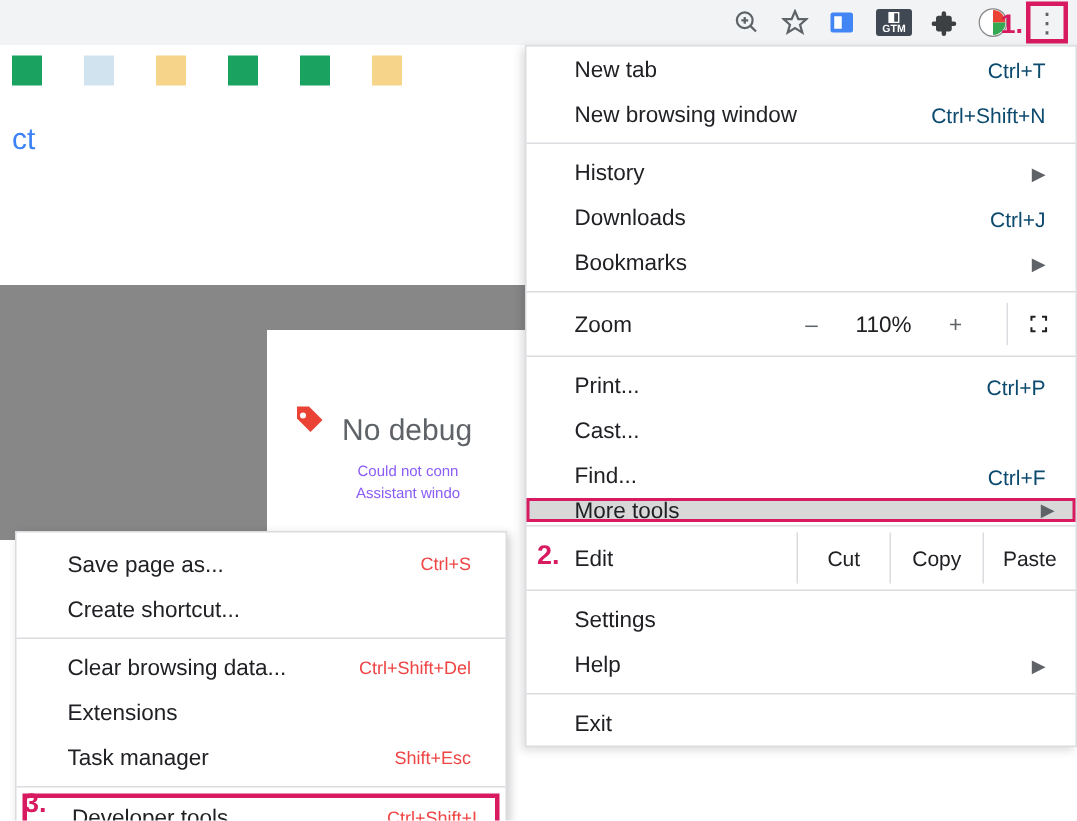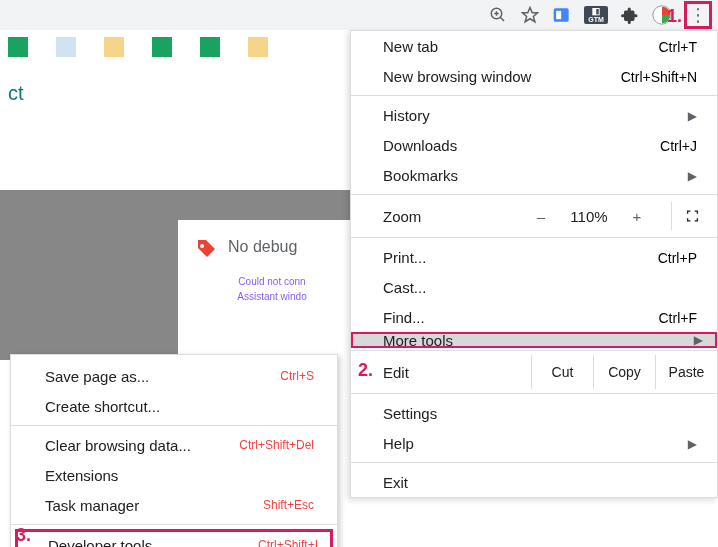--- a/index.html
+++ b/index.html
@@ -6,31 +6,31 @@
   body { width: 718px; height: 547px; background: #fff; overflow: hidden; position: relative; }
 
   .toolbar { height: 30px; background: #f1f3f4; display: flex; align-items: center; justify-content: flex-end; padding-right: 6px; gap: 12px; }
   .toolbar-icon { width: 20px; height: 20px; display: flex; align-items: center; justify-content: center; color: #5f6368; }
   .kebab-wrap { width: 28px; height: 28px; display:flex; align-items:center; justify-content:center; border: 3px solid #d81b60; }
   .annot { position:absolute; font-size:18px; font-weight:700; color:#d81b60; }
 
   .bg { position:absolute; left:0; top:30px; width:350px; }
   .bg-row { height:34px; display:flex; gap:28px; align-items:center; padding-left:8px; }
   .sq { width:20px; height:20px; }
-  .white-panel { background:#fff; padding:18px 8px 0 8px; color:#0f766e; font-size:20px; }
+  .white-panel { background:#fff; padding:18px 8px 0 8px; color:#3b82f6; font-size:20px; }
   .grey-panel { position:absolute; left:0; top:190px; width:350px; height:170px; background:#878787; }
   .card { position:absolute; left:178px; top:220px; width:172px; height:140px; background:#fff; padding:18px 0 0 16px; }
-  .card-title { font-size:16px; color:#5f6368; display:flex; gap:10px; align-items:flex-start; }
+  .card-title { font-size:20px; color:#5f6368; display:flex; gap:10px; align-items:flex-end;margin-top:31px; }
   .card-body { font-size:10px; color:#8b5cf6; text-align:center; margin-top:8px; line-height:1.5; }
 
   
   .menu { position:absolute; right:0; top:30px; width:368px; background:#fff; border:1px solid #dadce0; box-shadow:-2px 2px 6px rgba(0,0,0,.15); font-size:15px; color:#202124; }
   .mi { display:flex; align-items:center; height:30px; padding:1px 20px 0 32px; cursor:default; }
   .mi .label { flex:1; }
-  .mi .sc { color:#000000; font-size:14px; }
+  .mi .sc { color:#0c4a6e; font-size:14px; }
   .mi .arrow { color:#5f6368; font-size:12px; margin-left:auto; }
   .sep { height:1px; background:#dadce0; margin:4px 0; }
   .mi.hover { background:#d8d8d8; border:2px solid #d81b60; height:16px; padding:0 12px 0 30px; }
   .zoom-row { display:flex; align-items:center; height:34px; padding:0 18px 0 32px; gap:0; }
   .zoom-row .label { flex:1; }
   .zb { width:40px; text-align:center; color:#5f6368; cursor:default; }
   .zv { width:56px; text-align:center; }
   .fs { width:28px; height:28px; display:flex; align-items:center; justify-content:center; margin-left:14px; border-left:1px solid #dadce0; padding-left:14px; }
   .edit-row { display:flex; align-items:center; height:34px; padding:0 0 0 32px; }
   .edit-row .label { flex:1; }

